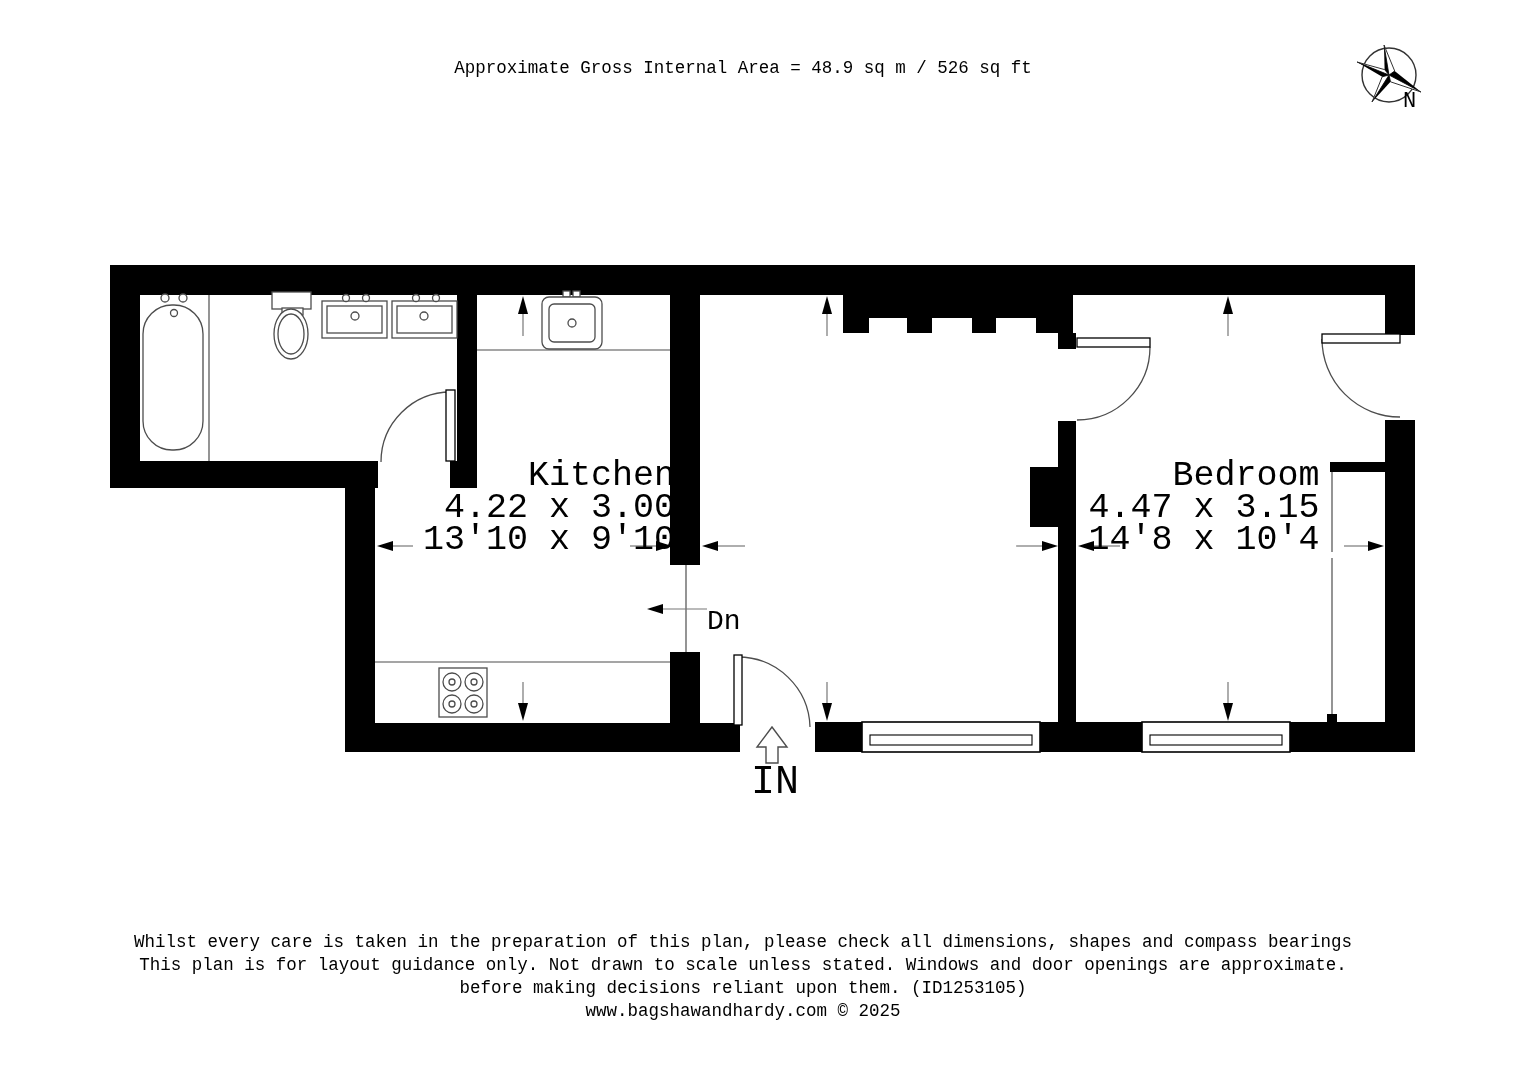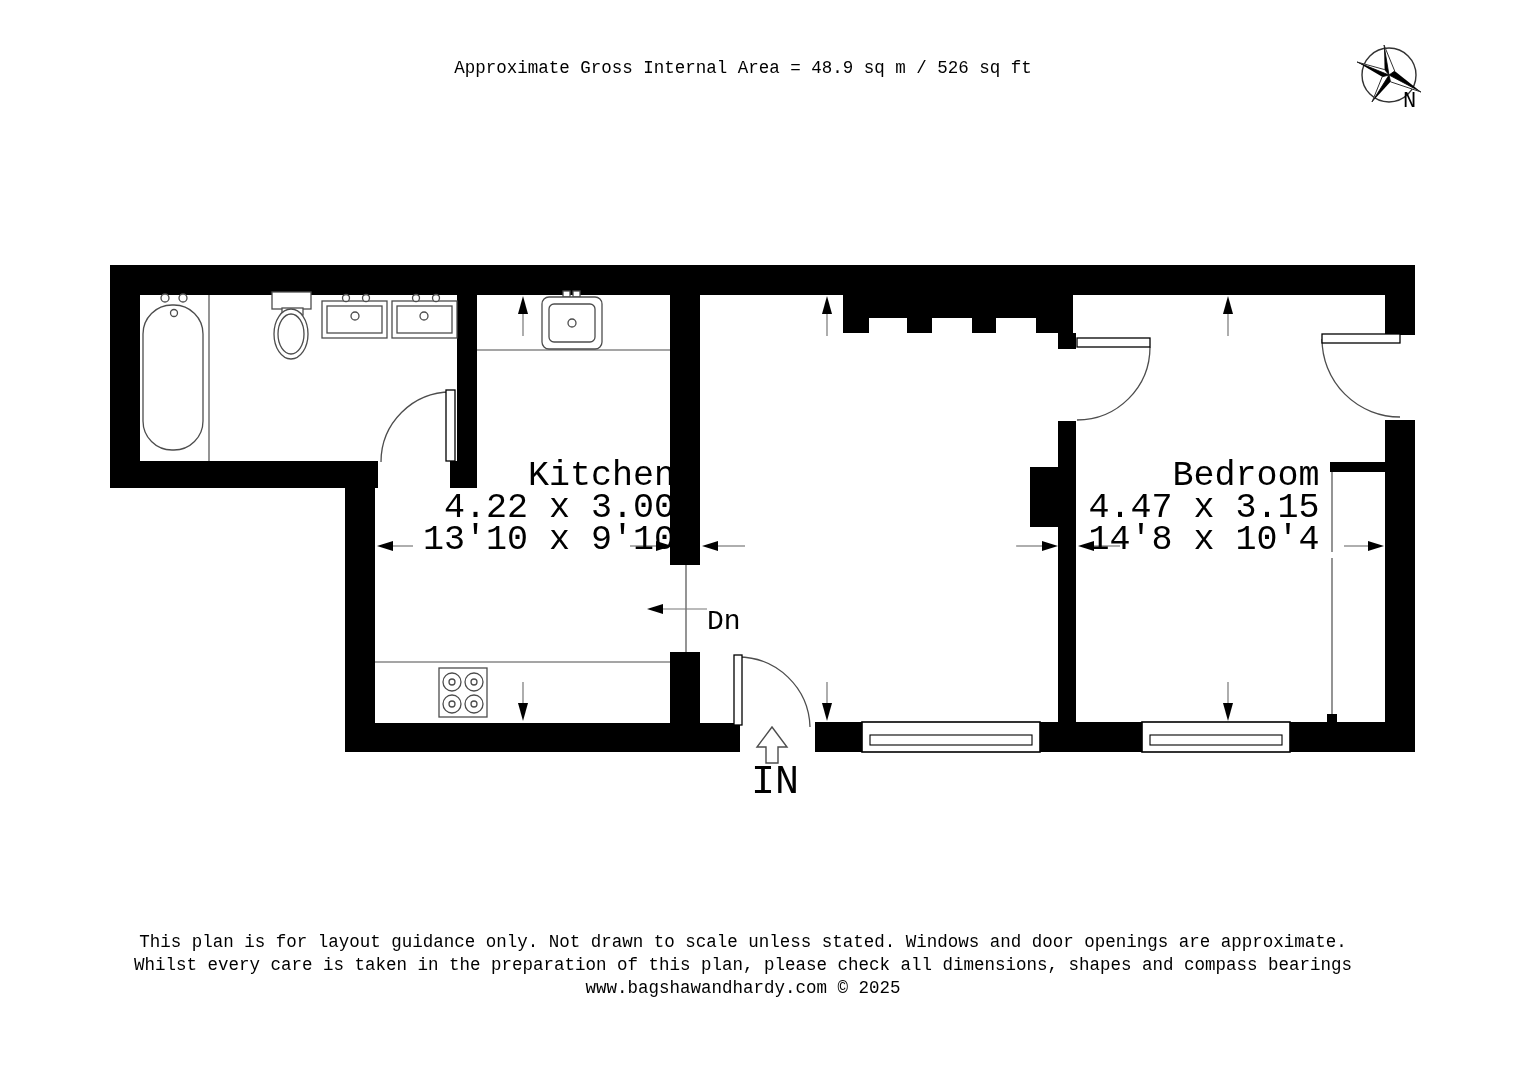--- a/index.html
+++ b/index.html
@@ -271,18 +271,19 @@
     <div>4.47 x 3.15</div>
     <div>14'8 x 10'4</div>
   </div>
 
   <div class="dn-label">Dn</div>
 
   <div class="in-label">IN</div>
 
 
   <div class="footer">
+    <div>Whilst every care is taken in the preparation of this plan, please check all dimensions, shapes and compass bearings</div>
     <div>This plan is for layout guidance only. Not drawn to scale unless stated. Windows and door openings are approximate.</div>
-    <div>Whilst every care is taken in the preparation of this plan, please check all dimensions, shapes and compass bearings</div>
+    <div>before making decisions reliant upon them. (ID1253105)</div>
     <div>www.bagshawandhardy.com © 2025</div>
   </div>
 
 </div>
 
 </body></html>

